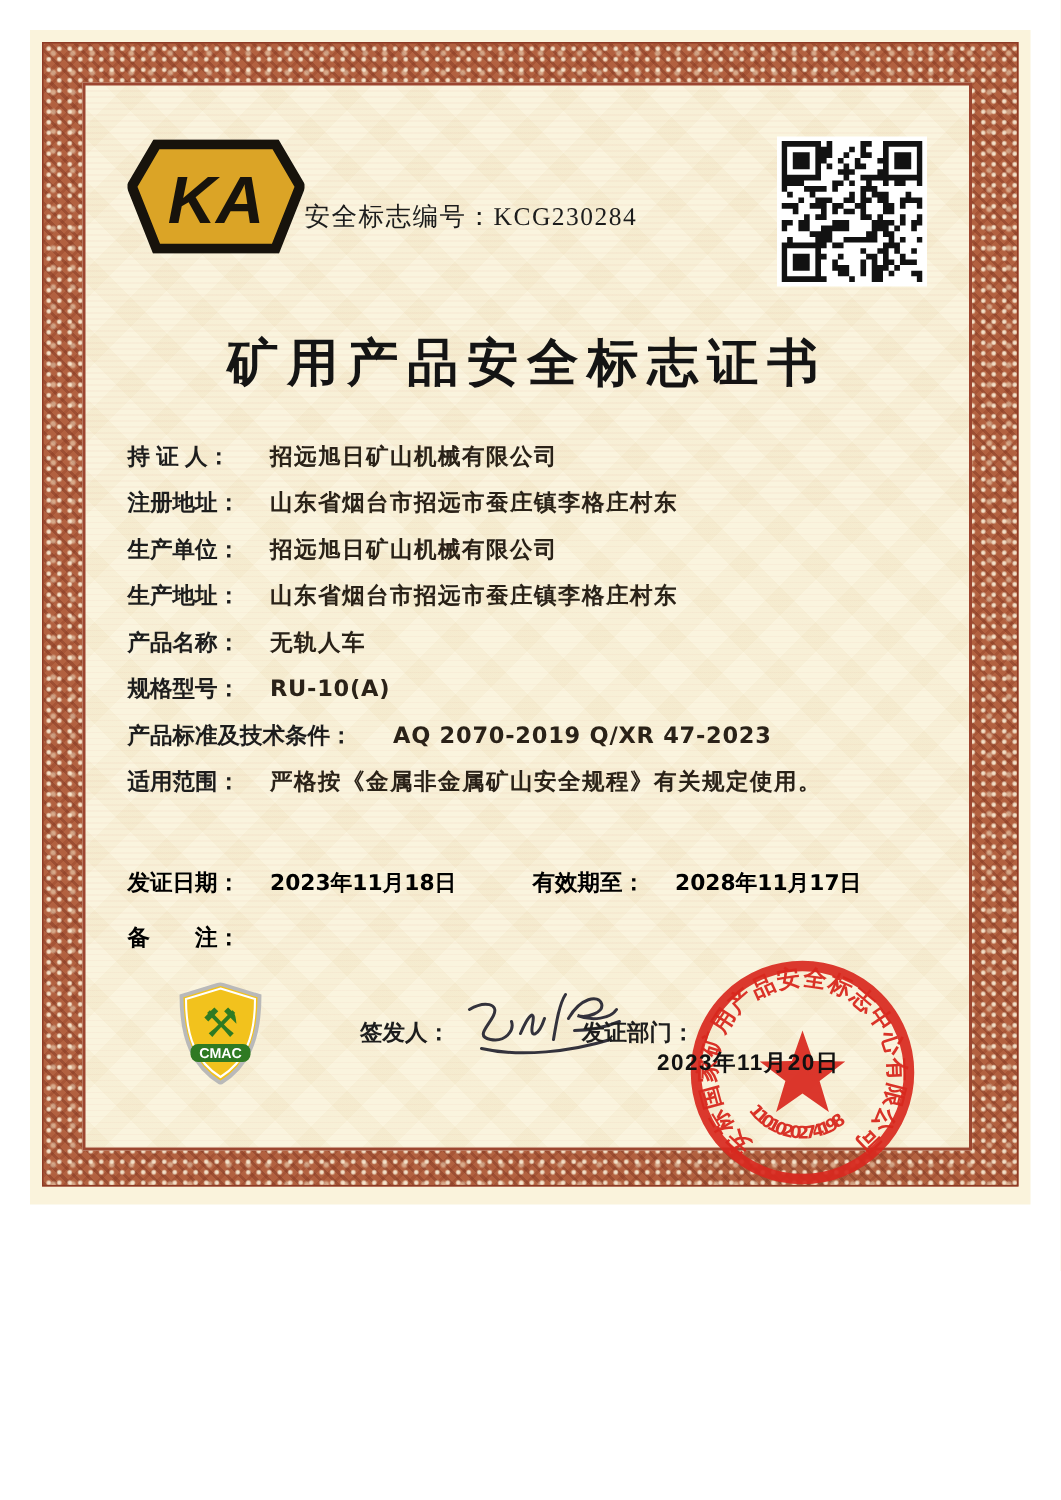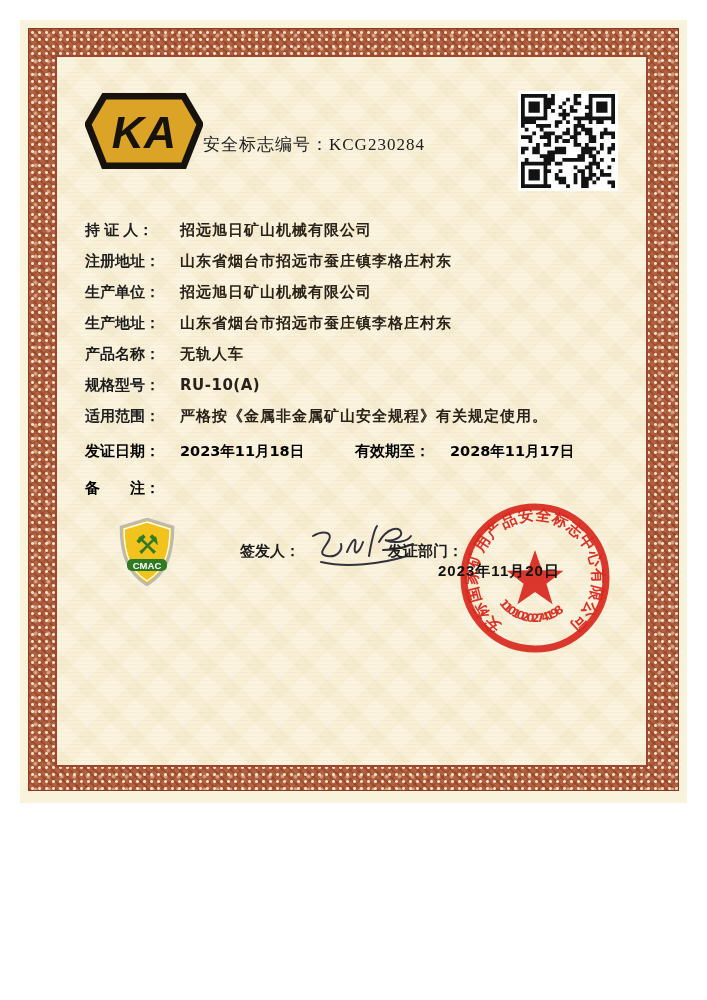--- a/index.html
+++ b/index.html
@@ -39,21 +39,21 @@
 
   
   .fields { margin-top:30px; font-size:15px; color:#1d1d1d; }
   .row { display:flex; align-items:baseline; margin-bottom:12px; }
   .lbl { font-family:"Liberation Sans", sans-serif; font-weight:700; width:95px; flex:none; white-space:pre; }
   .row.wide .lbl { width:177px; }
   .val { font-weight:700; color:#2a2218; letter-spacing:1px; }
   .val.mono { font-family:"DejaVu Sans", sans-serif; letter-spacing:0.5px; }
   .dates { display:flex; align-items:baseline; margin-top:16px; font-size:15px; }
   .dates .lbl2 { font-family:"Liberation Sans", sans-serif; font-weight:700; white-space:pre; }
-  .dates .v1 { width:175px; font-weight:700; font-family:"DejaVu Sans", sans-serif; font-size:14.5px;} 
+  .dates .v1 { width:175px; font-weight:700; font-family:"DejaVu Sans", sans-serif; font-size:14.5px;margin-top:32px;} 
   .remark { display:flex; align-items:flex-start; margin-top:18px; font-size:15px; }
   .remark .val { line-height:1.55; flex:1; }
 
   
   .statement { margin-top:36px; font-size:15.5px; line-height:1.62; font-weight:700;
     color:#161616; text-indent:2em; letter-spacing:0.4px; }
 
   
   .footer { position:relative; height:205px; margin-top:6px; }
   .cmac { position:absolute; left:33px; top:14px; width:58px; height:68px; }
@@ -81,20 +81,21 @@
         <text x="61" y="57" text-anchor="middle" font-size="46" font-weight="800" font-style="italic" font-family="Liberation Sans, sans-serif" fill="#17130c">KA</text>
       </svg>
       <div class="certno"><span>安全标志编号：</span><span>KCG230284</span></div>
       <div class="qr-box">
         <svg id="qr-svg" viewBox="0 0 100 100">
             <path d="M0,0h4v4h-4zM4,0h4v4h-4zM8,0h4v4h-4zM12,0h4v4h-4zM16,0h4v4h-4zM20,0h4v4h-4zM24,0h4v4h-4zM32,0h4v4h-4zM56,0h4v4h-4zM60,0h4v4h-4zM72,0h4v4h-4zM76,0h4v4h-4zM80,0h4v4h-4zM84,0h4v4h-4zM88,0h4v4h-4zM92,0h4v4h-4zM96,0h4v4h-4zM0,4h4v4h-4zM24,4h4v4h-4zM28,4h4v4h-4zM32,4h4v4h-4zM48,4h4v4h-4zM56,4h4v4h-4zM72,4h4v4h-4zM96,4h4v4h-4zM0,8h4v4h-4zM8,8h4v4h-4zM12,8h4v4h-4zM16,8h4v4h-4zM24,8h4v4h-4zM28,8h4v4h-4zM32,8h4v4h-4zM44,8h4v4h-4zM56,8h4v4h-4zM60,8h4v4h-4zM72,8h4v4h-4zM80,8h4v4h-4zM84,8h4v4h-4zM88,8h4v4h-4zM96,8h4v4h-4zM0,12h4v4h-4zM8,12h4v4h-4zM12,12h4v4h-4zM16,12h4v4h-4zM24,12h4v4h-4zM28,12h4v4h-4zM40,12h4v4h-4zM52,12h4v4h-4zM68,12h4v4h-4zM72,12h4v4h-4zM80,12h4v4h-4zM84,12h4v4h-4zM88,12h4v4h-4zM96,12h4v4h-4zM0,16h4v4h-4zM8,16h4v4h-4zM12,16h4v4h-4zM16,16h4v4h-4zM24,16h4v4h-4zM32,16h4v4h-4zM44,16h4v4h-4zM52,16h4v4h-4zM56,16h4v4h-4zM72,16h4v4h-4zM80,16h4v4h-4zM84,16h4v4h-4zM88,16h4v4h-4zM96,16h4v4h-4zM0,20h4v4h-4zM24,20h4v4h-4zM40,20h4v4h-4zM44,20h4v4h-4zM48,20h4v4h-4zM68,20h4v4h-4zM72,20h4v4h-4zM96,20h4v4h-4zM0,24h4v4h-4zM4,24h4v4h-4zM8,24h4v4h-4zM12,24h4v4h-4zM16,24h4v4h-4zM20,24h4v4h-4zM24,24h4v4h-4zM44,24h4v4h-4zM56,24h4v4h-4zM60,24h4v4h-4zM64,24h4v4h-4zM68,24h4v4h-4zM72,24h4v4h-4zM76,24h4v4h-4zM80,24h4v4h-4zM84,24h4v4h-4zM88,24h4v4h-4zM92,24h4v4h-4zM96,24h4v4h-4zM0,28h4v4h-4zM4,28h4v4h-4zM8,28h4v4h-4zM12,28h4v4h-4zM36,28h4v4h-4zM40,28h4v4h-4zM48,28h4v4h-4zM60,28h4v4h-4zM72,28h4v4h-4zM80,28h4v4h-4zM84,28h4v4h-4zM96,28h4v4h-4zM0,32h4v4h-4zM16,32h4v4h-4zM20,32h4v4h-4zM24,32h4v4h-4zM28,32h4v4h-4zM36,32h4v4h-4zM56,32h4v4h-4zM60,32h4v4h-4zM64,32h4v4h-4zM4,36h4v4h-4zM20,36h4v4h-4zM48,36h4v4h-4zM56,36h4v4h-4zM64,36h4v4h-4zM68,36h4v4h-4zM72,36h4v4h-4zM88,36h4v4h-4zM12,40h4v4h-4zM24,40h4v4h-4zM28,40h4v4h-4zM32,40h4v4h-4zM44,40h4v4h-4zM48,40h4v4h-4zM56,40h4v4h-4zM60,40h4v4h-4zM68,40h4v4h-4zM72,40h4v4h-4zM84,40h4v4h-4zM88,40h4v4h-4zM92,40h4v4h-4zM96,40h4v4h-4zM0,44h4v4h-4zM4,44h4v4h-4zM8,44h4v4h-4zM20,44h4v4h-4zM24,44h4v4h-4zM28,44h4v4h-4zM36,44h4v4h-4zM40,44h4v4h-4zM52,44h4v4h-4zM56,44h4v4h-4zM72,44h4v4h-4zM76,44h4v4h-4zM84,44h4v4h-4zM96,44h4v4h-4zM8,48h4v4h-4zM28,48h4v4h-4zM36,48h4v4h-4zM44,48h4v4h-4zM48,48h4v4h-4zM56,48h4v4h-4zM72,48h4v4h-4zM76,48h4v4h-4zM16,52h4v4h-4zM24,52h4v4h-4zM28,52h4v4h-4zM56,52h4v4h-4zM60,52h4v4h-4zM68,52h4v4h-4zM84,52h4v4h-4zM96,52h4v4h-4zM0,56h4v4h-4zM4,56h4v4h-4zM12,56h4v4h-4zM16,56h4v4h-4zM36,56h4v4h-4zM40,56h4v4h-4zM44,56h4v4h-4zM64,56h4v4h-4zM68,56h4v4h-4zM72,56h4v4h-4zM76,56h4v4h-4zM84,56h4v4h-4zM92,56h4v4h-4zM96,56h4v4h-4zM0,60h4v4h-4zM12,60h4v4h-4zM16,60h4v4h-4zM28,60h4v4h-4zM32,60h4v4h-4zM36,60h4v4h-4zM40,60h4v4h-4zM44,60h4v4h-4zM64,60h4v4h-4zM68,60h4v4h-4zM72,60h4v4h-4zM80,60h4v4h-4zM92,60h4v4h-4zM20,64h4v4h-4zM24,64h4v4h-4zM28,64h4v4h-4zM32,64h4v4h-4zM60,64h4v4h-4zM64,64h4v4h-4zM72,64h4v4h-4zM76,64h4v4h-4zM4,68h4v4h-4zM24,68h4v4h-4zM28,68h4v4h-4zM32,68h4v4h-4zM44,68h4v4h-4zM48,68h4v4h-4zM52,68h4v4h-4zM56,68h4v4h-4zM60,68h4v4h-4zM64,68h4v4h-4zM76,68h4v4h-4zM84,68h4v4h-4zM96,68h4v4h-4zM0,72h4v4h-4zM4,72h4v4h-4zM8,72h4v4h-4zM12,72h4v4h-4zM16,72h4v4h-4zM20,72h4v4h-4zM24,72h4v4h-4zM28,72h4v4h-4zM36,72h4v4h-4zM40,72h4v4h-4zM72,72h4v4h-4zM76,72h4v4h-4zM80,72h4v4h-4zM0,76h4v4h-4zM24,76h4v4h-4zM56,76h4v4h-4zM68,76h4v4h-4zM72,76h4v4h-4zM80,76h4v4h-4zM92,76h4v4h-4zM0,80h4v4h-4zM8,80h4v4h-4zM12,80h4v4h-4zM16,80h4v4h-4zM24,80h4v4h-4zM28,80h4v4h-4zM40,80h4v4h-4zM60,80h4v4h-4zM64,80h4v4h-4zM72,80h4v4h-4zM84,80h4v4h-4zM0,84h4v4h-4zM8,84h4v4h-4zM12,84h4v4h-4zM16,84h4v4h-4zM24,84h4v4h-4zM36,84h4v4h-4zM56,84h4v4h-4zM64,84h4v4h-4zM72,84h4v4h-4zM76,84h4v4h-4zM84,84h4v4h-4zM88,84h4v4h-4zM92,84h4v4h-4zM0,88h4v4h-4zM8,88h4v4h-4zM12,88h4v4h-4zM16,88h4v4h-4zM24,88h4v4h-4zM36,88h4v4h-4zM40,88h4v4h-4zM44,88h4v4h-4zM56,88h4v4h-4zM64,88h4v4h-4zM68,88h4v4h-4zM72,88h4v4h-4zM80,88h4v4h-4zM0,92h4v4h-4zM24,92h4v4h-4zM40,92h4v4h-4zM44,92h4v4h-4zM56,92h4v4h-4zM64,92h4v4h-4zM68,92h4v4h-4zM76,92h4v4h-4zM92,92h4v4h-4zM96,92h4v4h-4zM0,96h4v4h-4zM4,96h4v4h-4zM8,96h4v4h-4zM12,96h4v4h-4zM16,96h4v4h-4zM20,96h4v4h-4zM24,96h4v4h-4zM28,96h4v4h-4zM48,96h4v4h-4zM64,96h4v4h-4zM68,96h4v4h-4zM96,96h4v4h-4z" fill="#121212"></path>
           </svg>
       </div>
     </div>
 
+    <h1 class="title">矿用产品安全标志证书</h1>
 
     <div class="fields">
       <div class="row">
         <span class="lbl">持 证 人：</span>
         <span class="val">招远旭日矿山机械有限公司</span>
       </div>
       <div class="row">
         <span class="lbl">注册地址：</span>
         <span class="val">山东省烟台市招远市蚕庄镇李格庄村东</span>
       </div>
@@ -106,20 +107,24 @@
         <span class="lbl">生产地址：</span>
         <span class="val">山东省烟台市招远市蚕庄镇李格庄村东</span>
       </div>
       <div class="row">
         <span class="lbl">产品名称：</span>
         <span class="val">无轨人车</span>
       </div>
       <div class="row">
         <span class="lbl">规格型号：</span>
         <span class="val mono">RU-10(A)</span>
+      </div>
+      <div class="row wide">
+        <span class="lbl">产品标准及技术条件：</span>
+        <span class="val mono">AQ 2070-2019 Q/XR 47-2023</span>
       </div>
       <div class="row">
         <span class="lbl">适用范围：</span>
         <span class="val">严格按《金属非金属矿山安全规程》有关规定使用。</span>
       </div>
     </div>
 
     <div class="dates">
       <span class="lbl2 lbl">发证日期：</span>
       <span class="v1">2023年11月18日</span>

